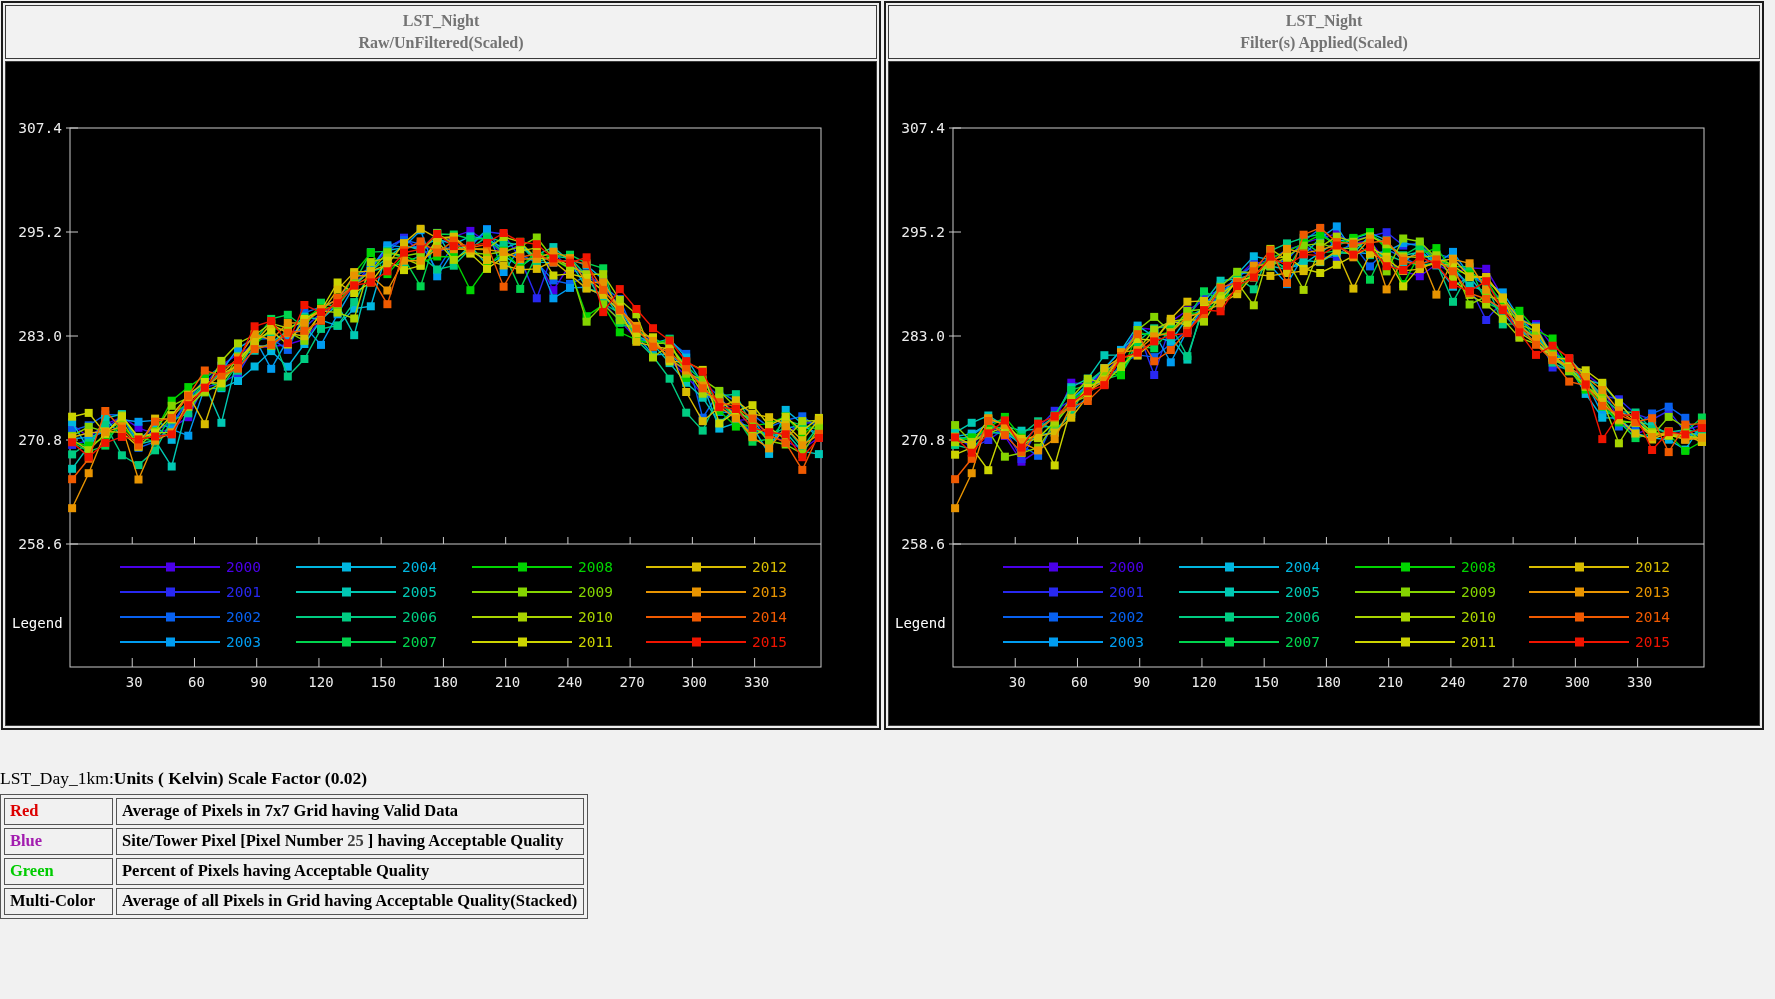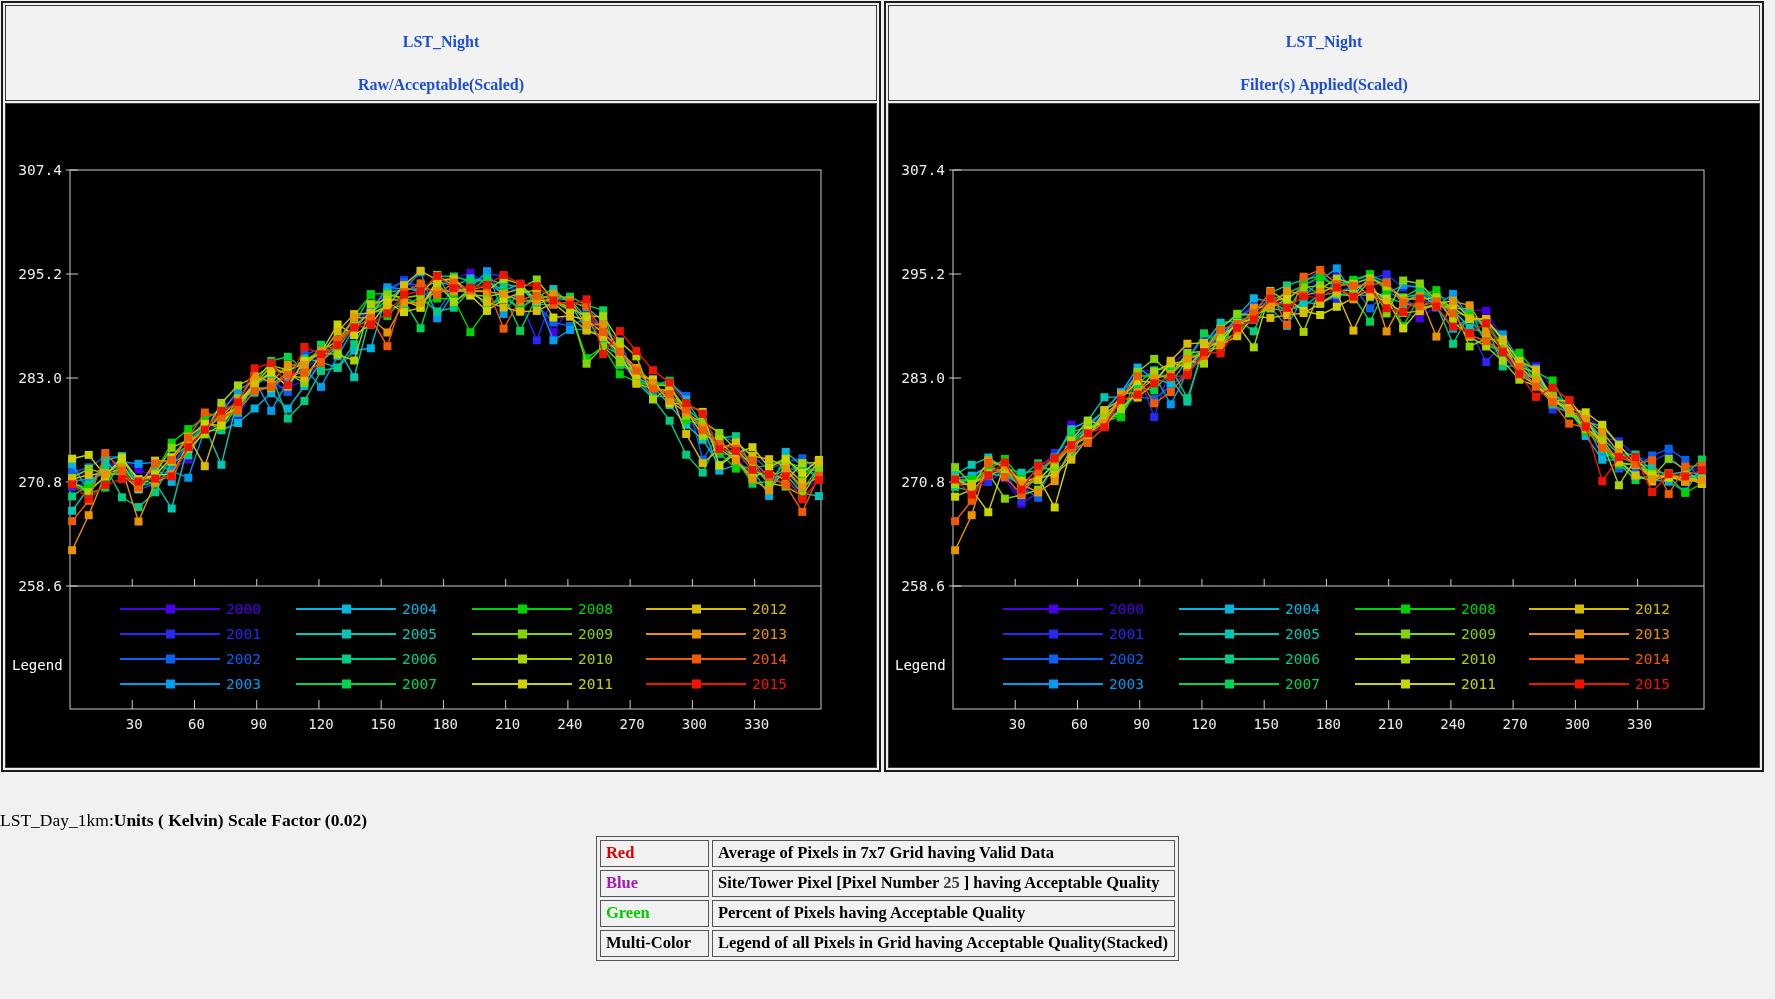--- a/index.html
+++ b/index.html
@@ -2,42 +2,42 @@
 <html><head>
 <meta charset="utf-8">
 <style>
   html,body{margin:0;padding:0;}
   body{background:#e9e9e9;font-family:"Liberation Serif",serif;}
   #page{position:relative;width:1775px;height:999px;background:#f1f1f1;overflow:hidden;}
   .panel-row{display:flex;gap:3px;padding-top:1px;margin-left:1px;}
   .panel{width:880px;border:2px solid #1b1b1b;background:#efefef;padding:2px;box-sizing:border-box;}
   .panel-title{border:1px solid #3a3a3a;background:#f2f2f2;text-align:center;
                padding:4px 0 5px 0;line-height:1.35;}
-  .panel-title .t1,.panel-title .t2{font-weight:bold;font-size:16px;color:#1d4ed8;display:block;margin-top:21px;}
+  .panel-title .t1,.panel-title .t2{font-weight:bold;font-size:16px;color:#737373;display:block;}
   .panel-body{border:1px solid #3a3a3a;background:#000;margin-top:2px;height:663px;overflow:hidden;}
   svg{display:block;}
   .footer{margin-top:36px;text-align:left;font-size:17.5px;color:#000;line-height:1.38;}
   .footer b{font-weight:bold;}
   .cl-title{margin-top:22px;text-align:center;font-size:17.5px;font-weight:bold;color:#000;}
-  .cl-wrap{display:flex;justify-content:center;margin-top:4px;}
+  .cl-wrap{display:flex;margin-top:4px;}
   table.cl{border-collapse:separate;border-spacing:3px;border:1px solid #555;background:#f1f1f1;}
   table.cl td{border:1px solid #555;background:#f1f1f1;font-size:16.5px;font-weight:bold;
               padding:2px 6px 3px 5px;white-space:nowrap;}
   td.cl-label{width:96px;}
 </style>
 </head>
 <body>
 
 <div id="page">
 
   <div class="panel-row">
     <div class="panel">
       <div class="panel-title">
         <span class="t1">LST_Night</span>
-        <span class="t2">Raw/Acceptable(Scaled)</span>
+        <span class="t2">Raw/UnFiltered(Scaled)</span>
       </div>
       <div class="panel-body">
         <svg id="chart-raw" width="876" height="661" viewBox="0 0 876 661">
             <g>
               <rect x="64" y="66" width="751" height="539" fill="none" stroke="#c9c9c9" stroke-width="1"></rect>
               <line x1="64" y1="482" x2="815" y2="482" stroke="#c9c9c9" stroke-width="1"></line>
               <g>
                 <line x1="60" y1="482" x2="72" y2="482" stroke="#c9c9c9" stroke-width="1"></line>
                 <text x="56" y="487" fill="#ededed" text-anchor="end" font-size="14.5" font-family="DejaVu Sans Mono, monospace">258.6</text>
                 <line x1="60" y1="378" x2="72" y2="378" stroke="#c9c9c9" stroke-width="1"></line>
@@ -1900,19 +1900,19 @@
         <tr>
           <td class="cl-label" style="color: #a21caf;">Blue</td>
           <td><span>Site/Tower Pixel [Pixel Number </span><span style="color: #404040;">25</span><span> ] having Acceptable Quality</span></td>
         </tr>
         <tr>
           <td class="cl-label" style="color: rgb(0, 204, 0);">Green</td>
           <td><span>Percent of Pixels having Acceptable Quality</span><span></span><span></span></td>
         </tr>
         <tr>
           <td class="cl-label" style="color: rgb(0, 0, 0);">Multi-Color</td>
-          <td><span>Legend of all Pixels in Grid having Acceptable Quality(Stacked)</span><span></span><span></span></td>
+          <td><span>Average of all Pixels in Grid having Acceptable Quality(Stacked)</span><span></span><span></span></td>
         </tr>
       </tbody>
     </table>
   </div>
 
 </div>
 
 </body></html>

